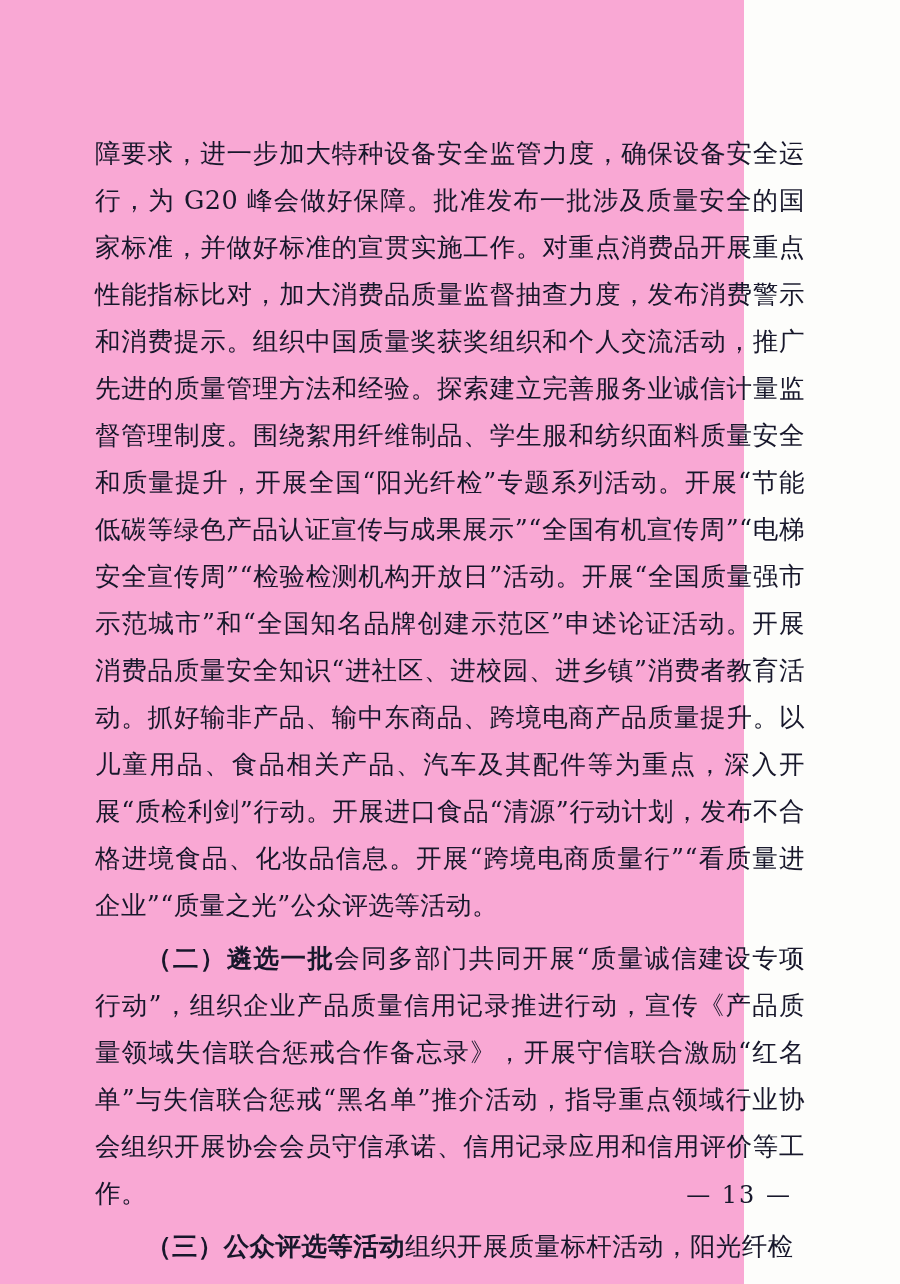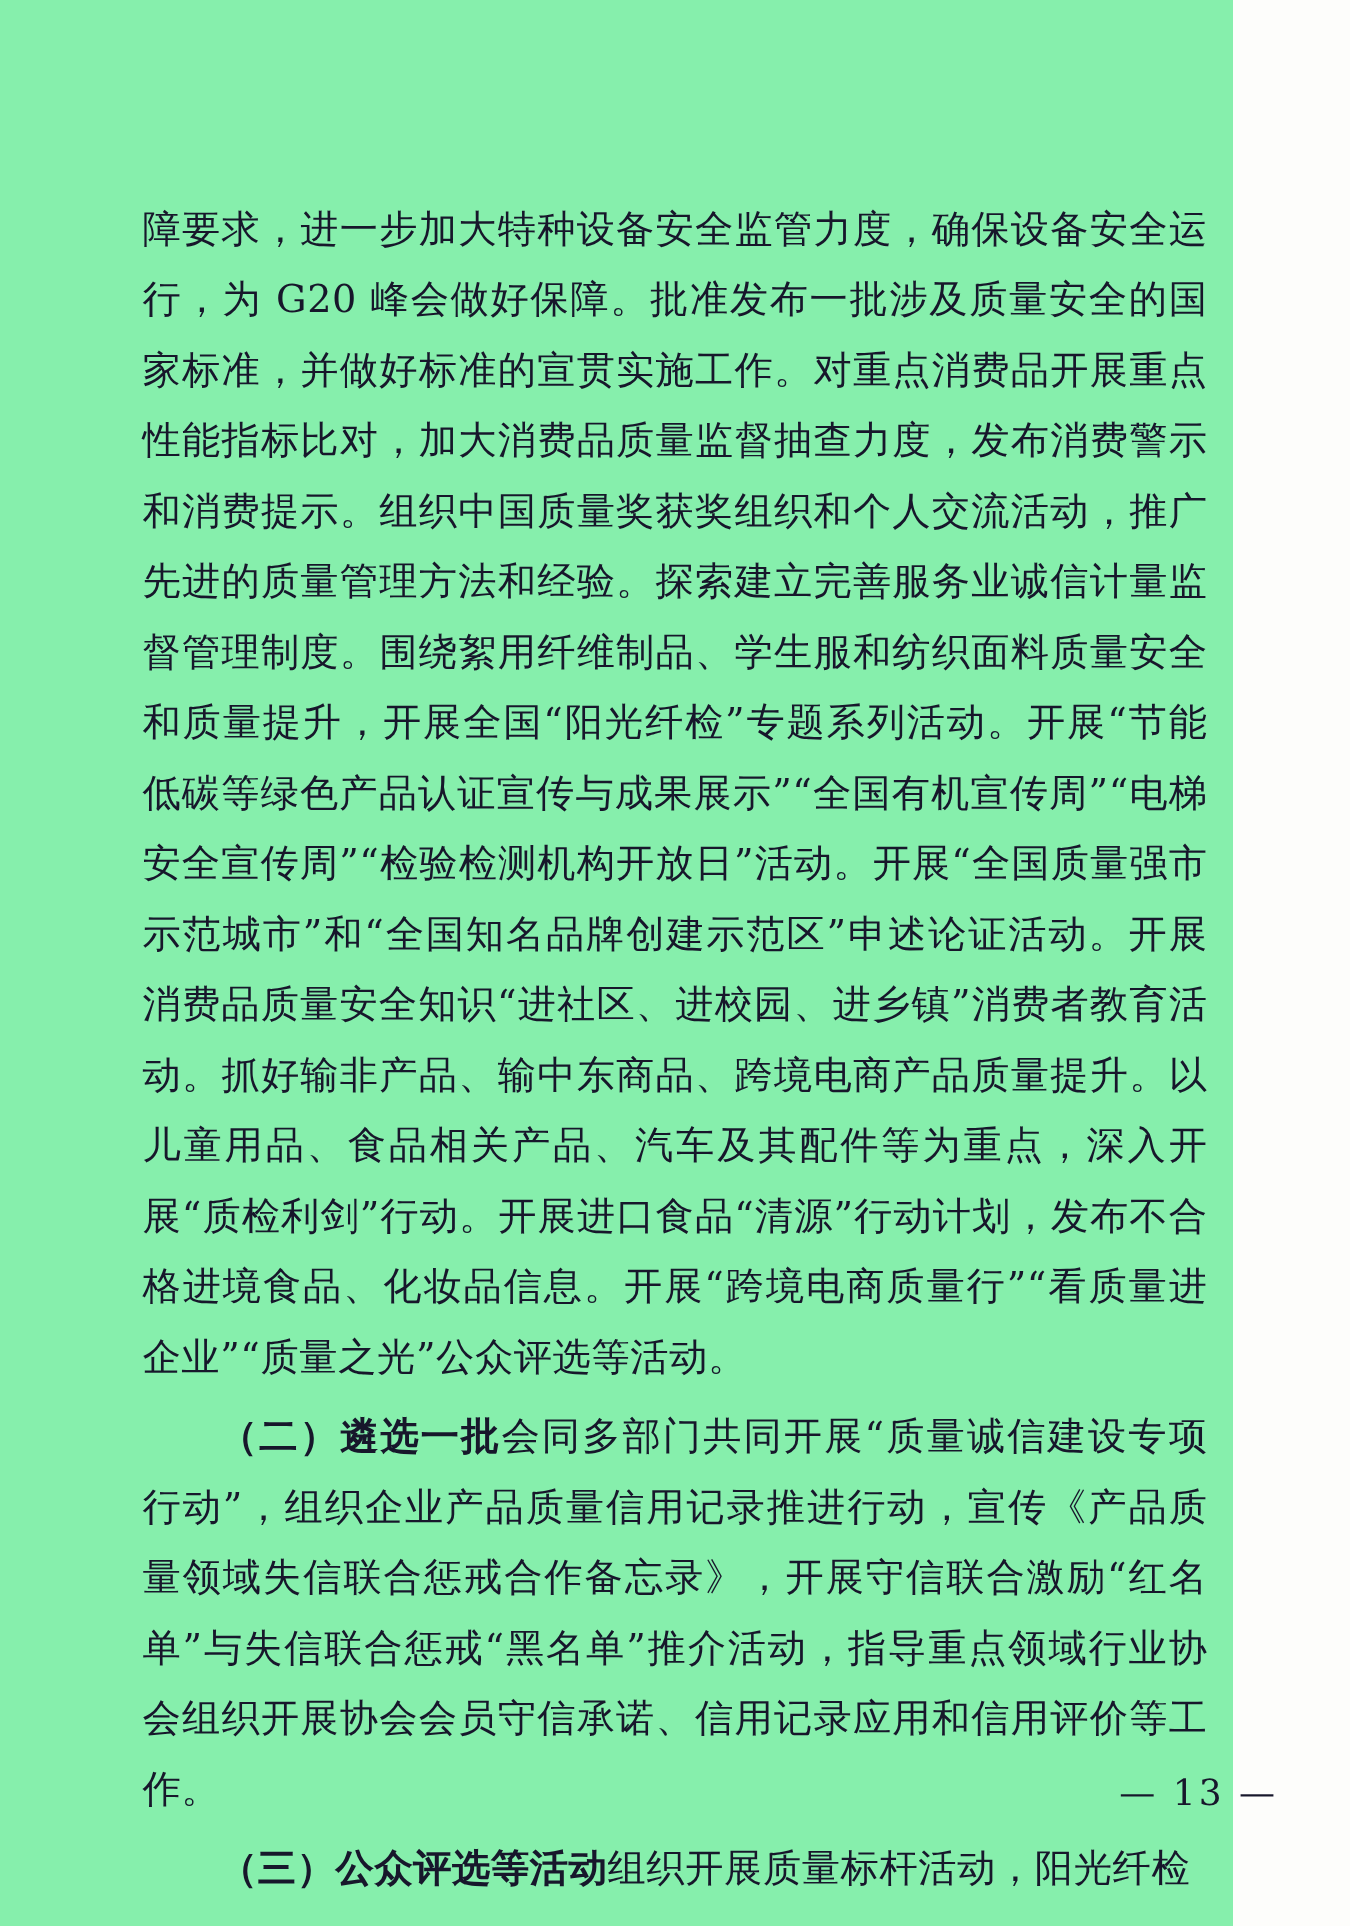--- a/index.html
+++ b/index.html
@@ -12,23 +12,23 @@
     background: #fdfdfb;
     font-family: "DejaVu Serif", "Liberation Serif", serif;
     color: #1b1b2e;
     position: relative;
     overflow: hidden;
   }
   .page {
     position: absolute;
     top: 0;
     left: 0;
-    width: 822px;
+    width: 744px;
     height: 1284px;
-    background: #86efac;
+    background: #f9a8d4;
   }
   .page-inner {
     position: absolute;
     left: 95px;
     top: 130px;
     width: 710px;
   }
   .para {
     font-size: 25.5px;
     line-height: 47px;
@@ -49,21 +49,21 @@
   }
   .page-number {
     position: absolute;
     left: 0;
     top: 1181px;
     width: 900px;
     text-align: center;
     font-size: 24px;
     color: #17172b;
     letter-spacing: 2px;
-    padding-right: 48px;
+    padding-right: 108px;
     box-sizing: border-box;
     text-align: right;
   }
 </style>
 </head>
 <body>
 
 <div class="page">
   <div class="page-inner">
 

